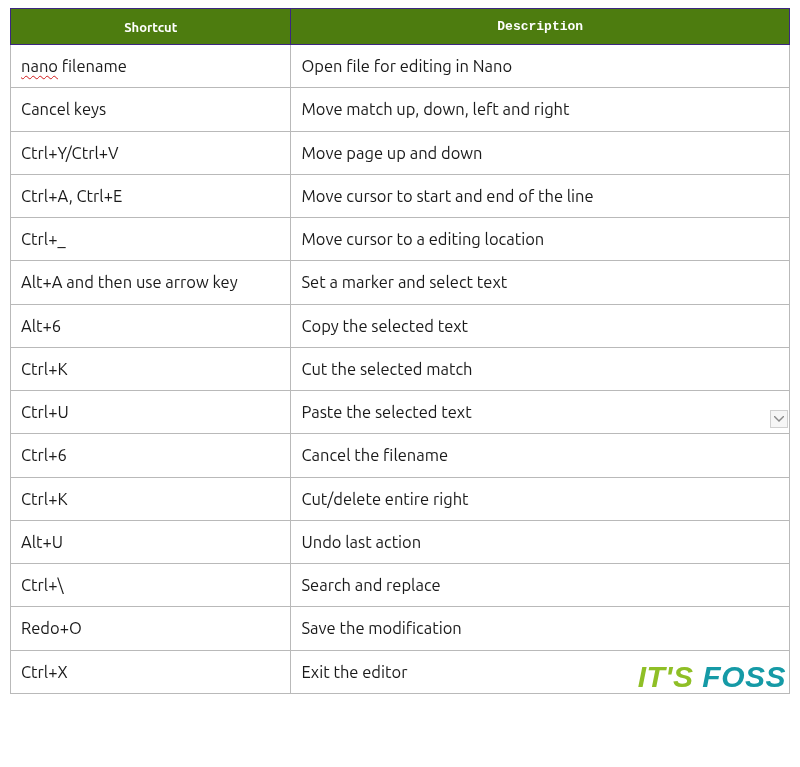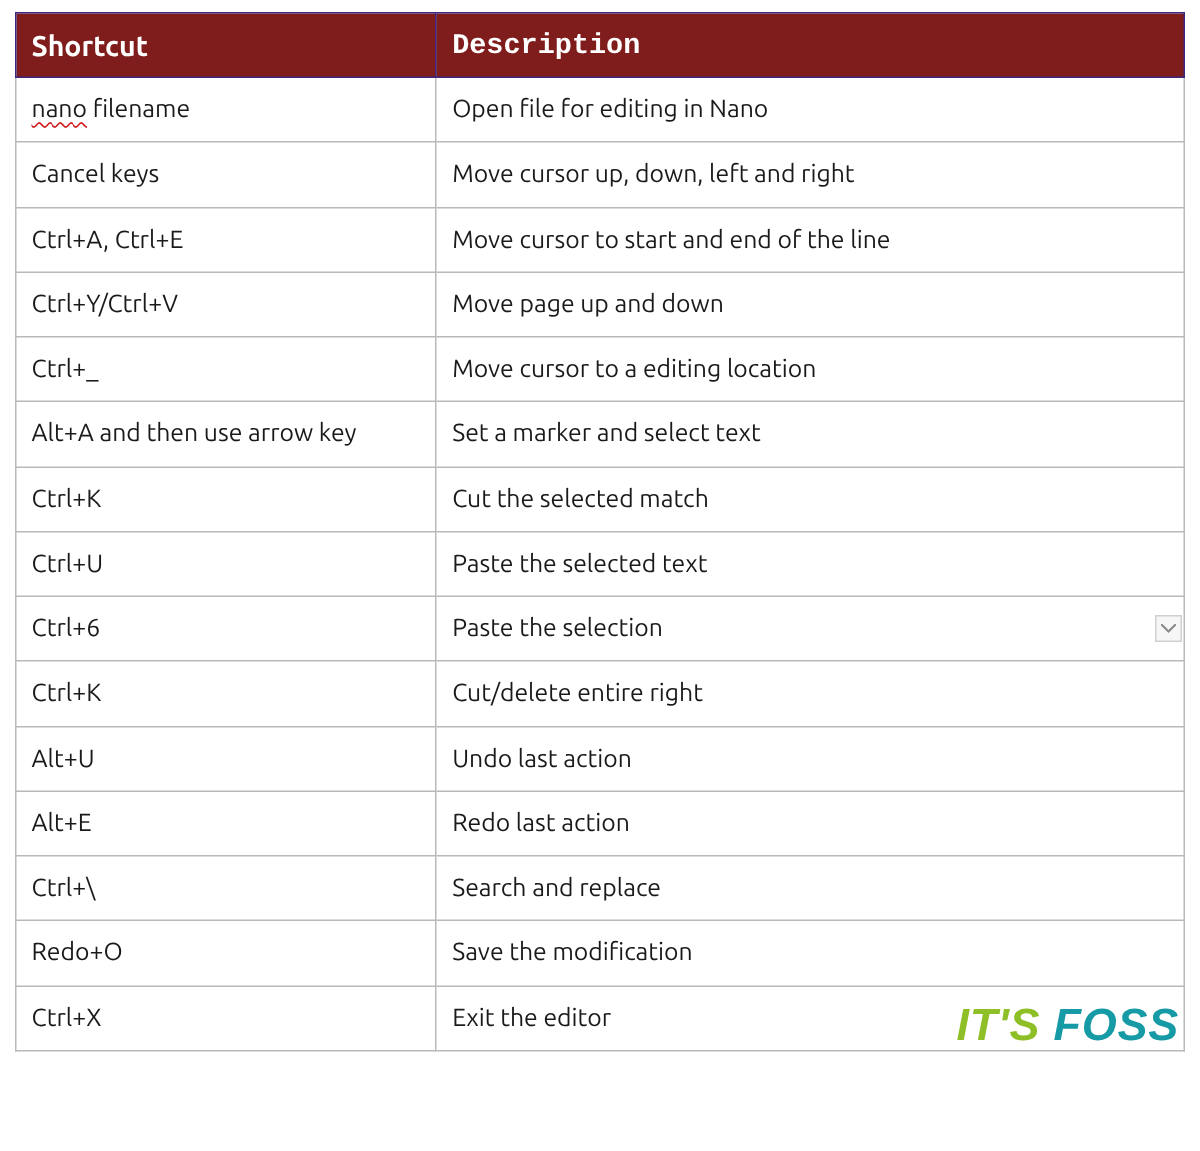--- a/index.html
+++ b/index.html
@@ -15,26 +15,26 @@
     width: 800px;
     padding: 8px 10px 12px 10px;
     position: relative;
   }
   table {
     width: 100%;
     border-collapse: collapse;
     table-layout: fixed;
   }
   th {
-    background: #7f1d1d;
+    background: #4d7c0f;
     color: #fff;
-    text-align: left;
+    text-align: center;
     font-weight: 700;
     padding: 10px 10px 10px 10px;
-    font-size: 19px;
+    font-size: 13px;
     border: 1px solid #3c2680;
   }
   th.col-shortcut { width: 36%; }
   th.col-desc { width: 64%; font-family: Liberation Mono, monospace; }
   td {
     border: 1px solid #b9b9b9;
     padding: 10px 18px 10px 10px;
     vertical-align: middle;
     line-height: 1.35;
   }
@@ -96,61 +96,61 @@
 
       <tr class="first-row">
         <td>
           <span class="spell">nano</span><span> filename</span>
         </td>
         <td>Open file for editing in Nano</td>
       </tr>
 
       <tr>
         <td>Cancel keys</td>
-        <td>Move cursor up, down, left and right</td>
+        <td>Move match up, down, left and right</td>
+      </tr>
+      <tr>
+        <td>Ctrl+Y/Ctrl+V</td>
+        <td>Move page up and down</td>
       </tr>
       <tr>
         <td>Ctrl+A, Ctrl+E</td>
         <td>Move cursor to start and end of the line</td>
-      </tr>
-      <tr>
-        <td>Ctrl+Y/Ctrl+V</td>
-        <td>Move page up and down</td>
       </tr>
       <tr>
         <td>Ctrl+_</td>
         <td>Move cursor to a editing location</td>
       </tr>
       <tr>
         <td>Alt+A and then use arrow key</td>
         <td>Set a marker and select text</td>
+      </tr>
+      <tr>
+        <td>Alt+6</td>
+        <td>Copy the selected text</td>
       </tr>
       <tr>
         <td>Ctrl+K</td>
         <td>Cut the selected match</td>
       </tr>
       <tr>
         <td>Ctrl+U</td>
         <td>Paste the selected text</td>
       </tr>
       <tr>
         <td>Ctrl+6</td>
-        <td>Paste the selection</td>
+        <td>Cancel the filename</td>
       </tr>
       <tr>
         <td>Ctrl+K</td>
         <td>Cut/delete entire right</td>
       </tr>
       <tr>
         <td>Alt+U</td>
         <td>Undo last action</td>
-      </tr>
-      <tr>
-        <td>Alt+E</td>
-        <td>Redo last action</td>
       </tr>
       <tr>
         <td>Ctrl+\</td>
         <td>Search and replace</td>
       </tr>
       <tr>
         <td>Redo+O</td>
         <td>Save the modification</td>
       </tr>
       <tr>

